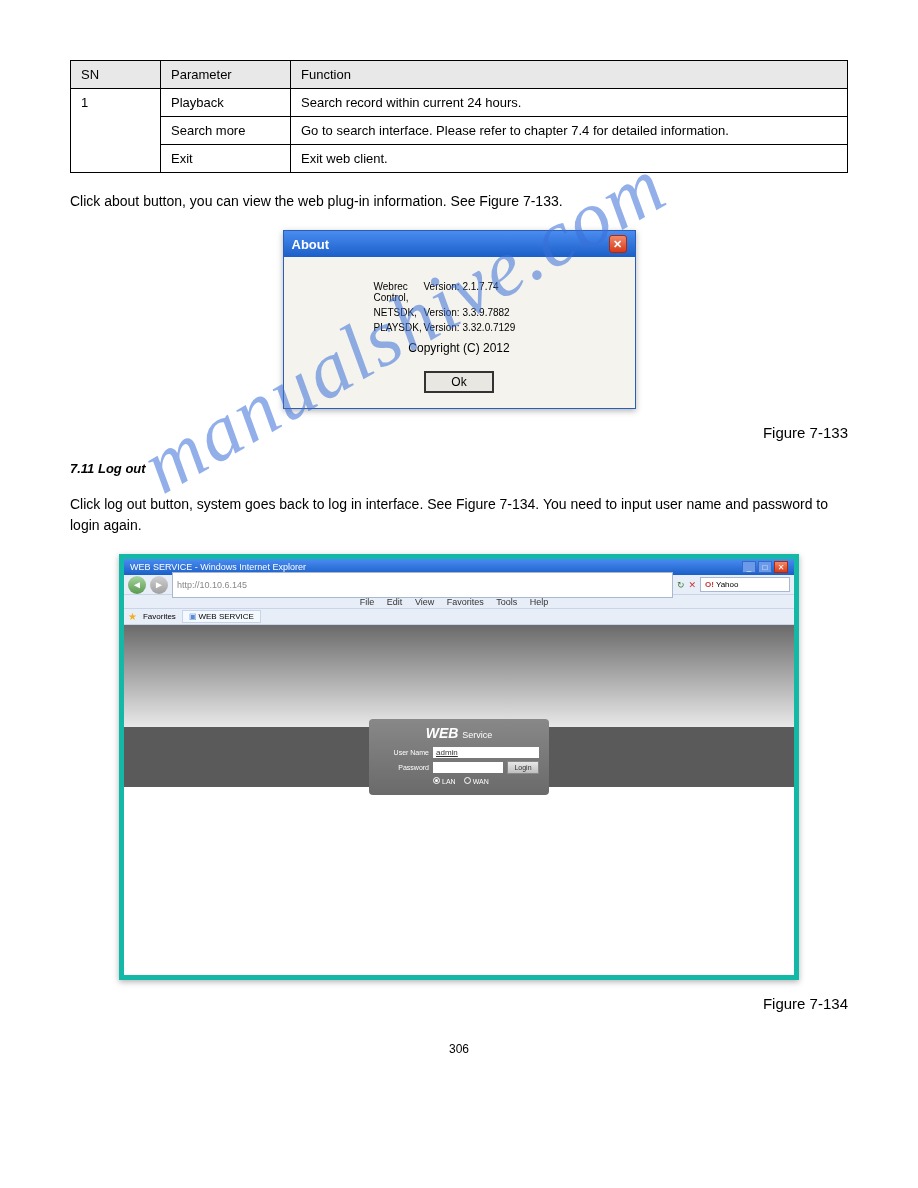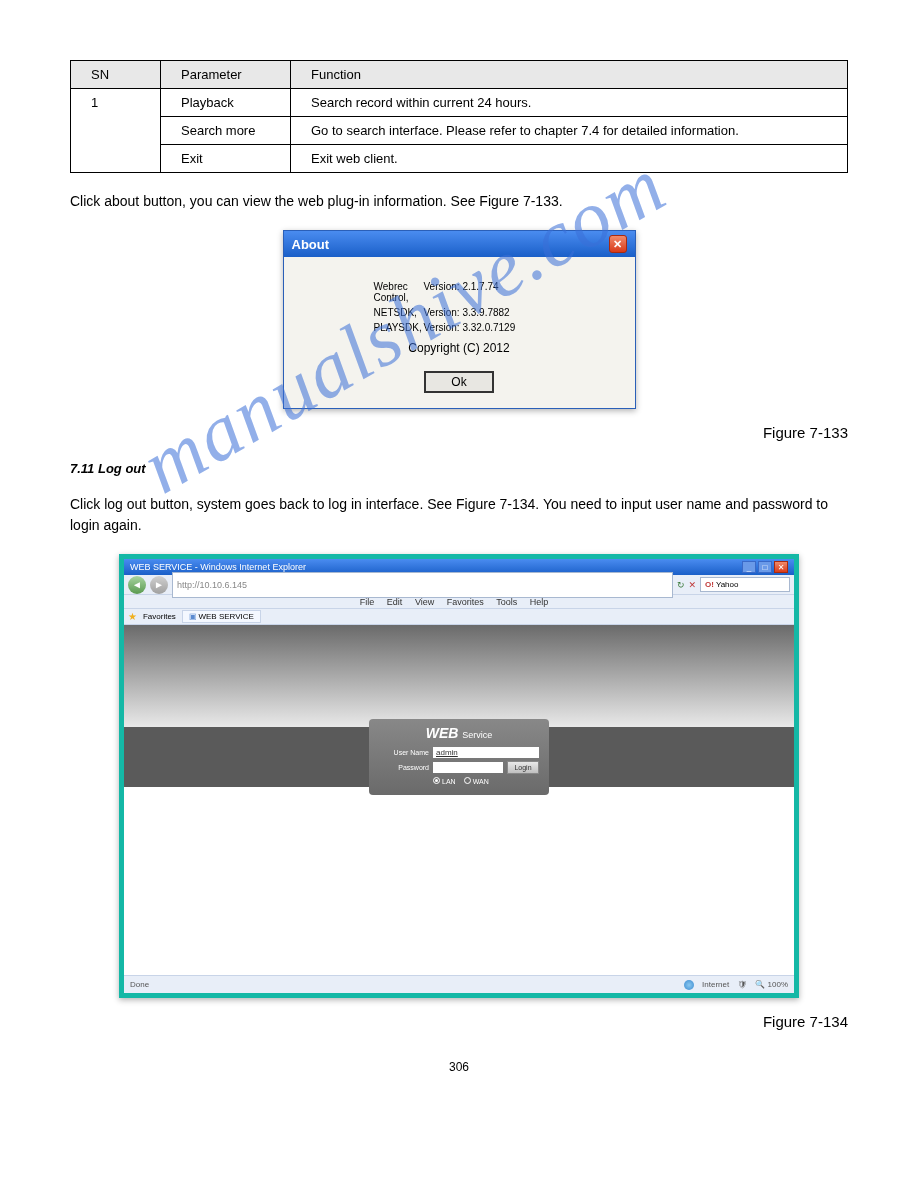--- a/index.html
+++ b/index.html
@@ -1,20 +1,20 @@
 <!DOCTYPE html>
 <html><head>
 <meta charset="utf-8">
 <style>
 * { margin: 0; padding: 0; box-sizing: border-box; }
 body { font-family: Arial, sans-serif; background: #fff; width: 918px; margin: 0 auto; font-size: 14px; color: #000; }
 .page { padding: 50px 70px; position: relative; }
 .watermark { position: absolute; top: 280px; left: 110px; font-size: 80px; color: #3a6fd8; opacity: 0.55; font-family: 'Times New Roman', serif; font-style: italic; transform: rotate(-30deg); transform-origin: center; pointer-events: none; z-index: 100; letter-spacing: 2px; }
 .tbl { border-collapse: collapse; width: 100%; margin: 10px 0; }
-.tbl th, .tbl td { border: 1px solid #000; padding: 6px 20px; font-size: 13px; text-align: left; vertical-align: top; }
+.tbl th, .tbl td { border: 1px solid #000; padding: 6px 10px; font-size: 13px; text-align: left; vertical-align: top; }
 .tbl th { background: #e8e8e8; font-weight: normal; }
 .tbl .col1 { width: 90px; }
 .tbl .col2 { width: 130px; }
 .body-text { margin: 18px 0; font-size: 14px; line-height: 1.5; }
 .figure-wrap { text-align: center; margin: 15px 0; }
 .fig-caption { text-align: right; font-size: 15px; margin: 10px 0 20px; }
 .section-h { font-weight: bold; font-size: 13px; margin: 20px 0 5px; font-style: italic; }
 
 
 .about-dialog { width: 353px; margin: 8px auto; border: 1px solid #2a5fb8; font-size: 12px; background: #f4f3ee; box-shadow: 0 2px 6px rgba(0,0,0,.3); }
@@ -173,27 +173,18 @@
             <div class="login-lbl">Password</div>
             <div class="login-inp"></div>
             <div class="login-btn">Login</div>
           </div>
           <div class="radio-row">
             <span><span class="radio-dot on"></span><span>LAN</span></span>
             <span><span class="radio-dot"></span><span>WAN</span></span>
           </div>
         </div>
       </div>
-      <div class="ie-status">
-        <span>Done</span>
-        <div class="status-right">
-          <span class="globe"></span>
-          <span>Internet</span>
-          <span>🛡</span>
-          <span>🔍 <span>100%</span></span>
-        </div>
-      </div>
     </div>
   </div>
   <div class="fig-caption">Figure 7-134</div>
 
   <div class="page-num">306</div>
 </div>
 
 </body></html>

